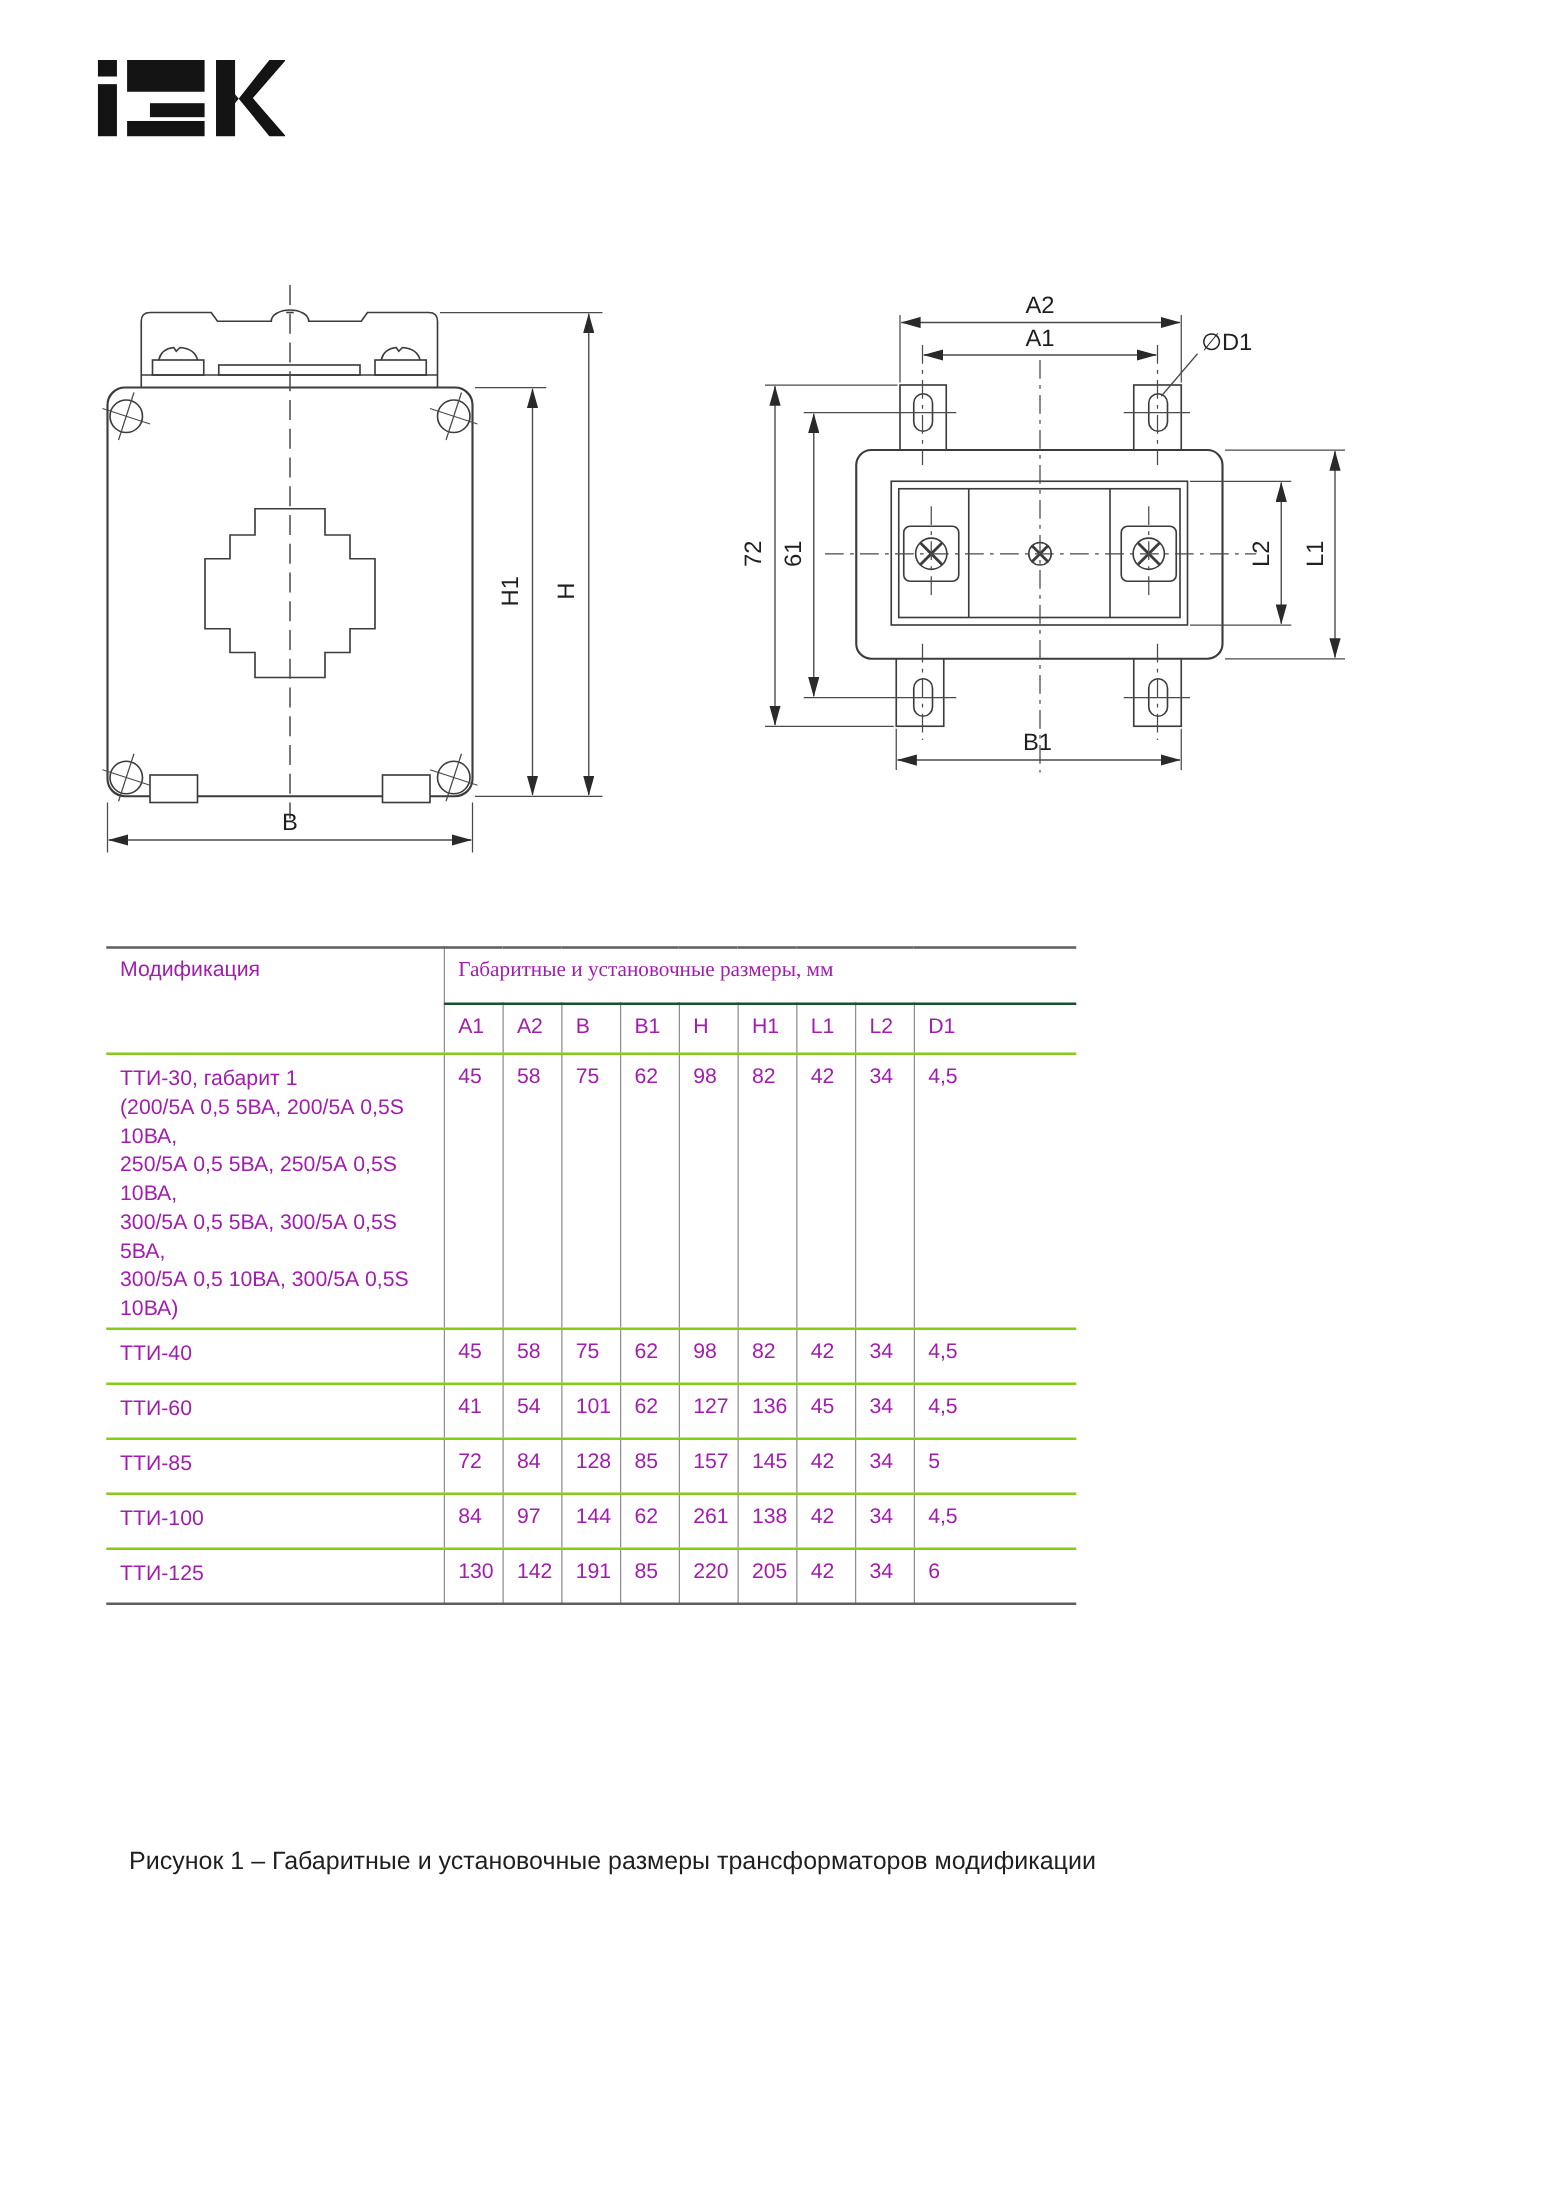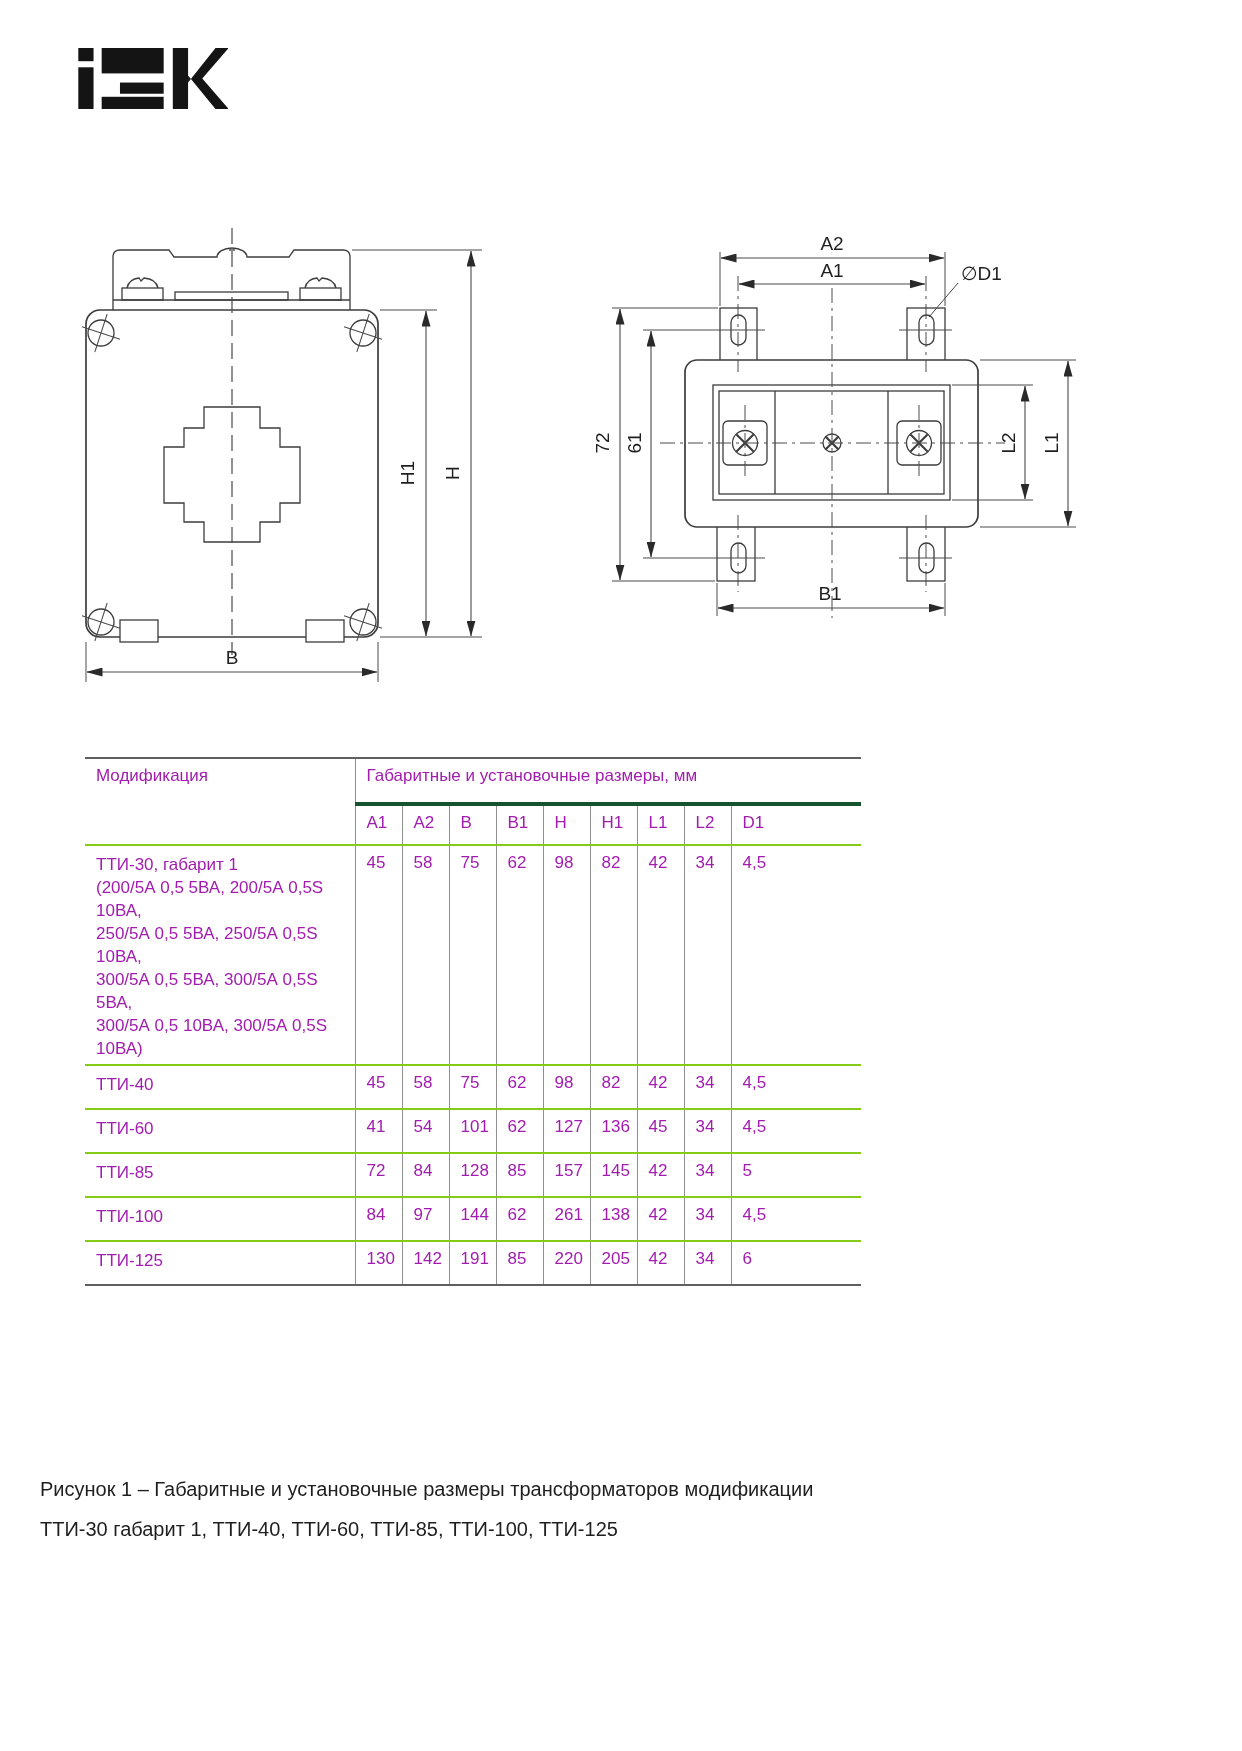--- a/index.html
+++ b/index.html
@@ -34,30 +34,30 @@
     font-size:17px;color:#a21caf;
   }
   .dim-table td,.dim-table th{
     font-weight:normal;text-align:left;vertical-align:top;
     padding:7px 4px 4px 11px;
   }
   .dim-table{border-top:2px solid #5f5f5f;border-bottom:2px solid #5f5f5f;}
   .dim-table tr{border-top:2px solid #84cc16;}
   .dim-table tr.no-top{border-top:none;}
   .vline{border-left:1px solid #8f8f8f;}
-  .group-head{border-bottom:4px solid #14532d;}
+  .group-head{border-bottom:2px solid #14532d;font-family:Liberation Serif, serif;}
   .mod-name{white-space:pre-line;line-height:23px;}
   .row-tall td{height:122px;}
   .row-std td{height:31px;}
   .subhead th{height:27px;}
   .ghead th{height:32px;}
 
   .caption{
     position:absolute;left:40px;top:1478px;width:900px;
-    text-align:left;font-size:20px;color:#1f1f1f;
+    text-align:center;font-size:20px;color:#1f1f1f;
   }
   .caption .l2{margin-top:17px;}
 </style>
 </head>
 <body>
 
 <div class="page">
 
   <svg class="logo" width="150" height="62" viewBox="0 0 147 61" aria-label="IEK">
     <g fill="#141414">
@@ -332,16 +332,15 @@
       <td class="vline">205</td>
       <td class="vline">42</td>
       <td class="vline">34</td>
       <td class="vline">6</td>
     </tr>
   </tbody>
     </table>
 
   <div class="caption">
     <div class="l1">Рисунок 1 – Габаритные и установочные размеры трансформаторов модификации</div>
-    <div class="l2">ТТИ-30 габарит 1, ТТИ-40, ТТИ-60, ТТИ-85, ТТИ-100, ТТИ-125</div>
   </div>
 
 </div>
 
 </body></html>

